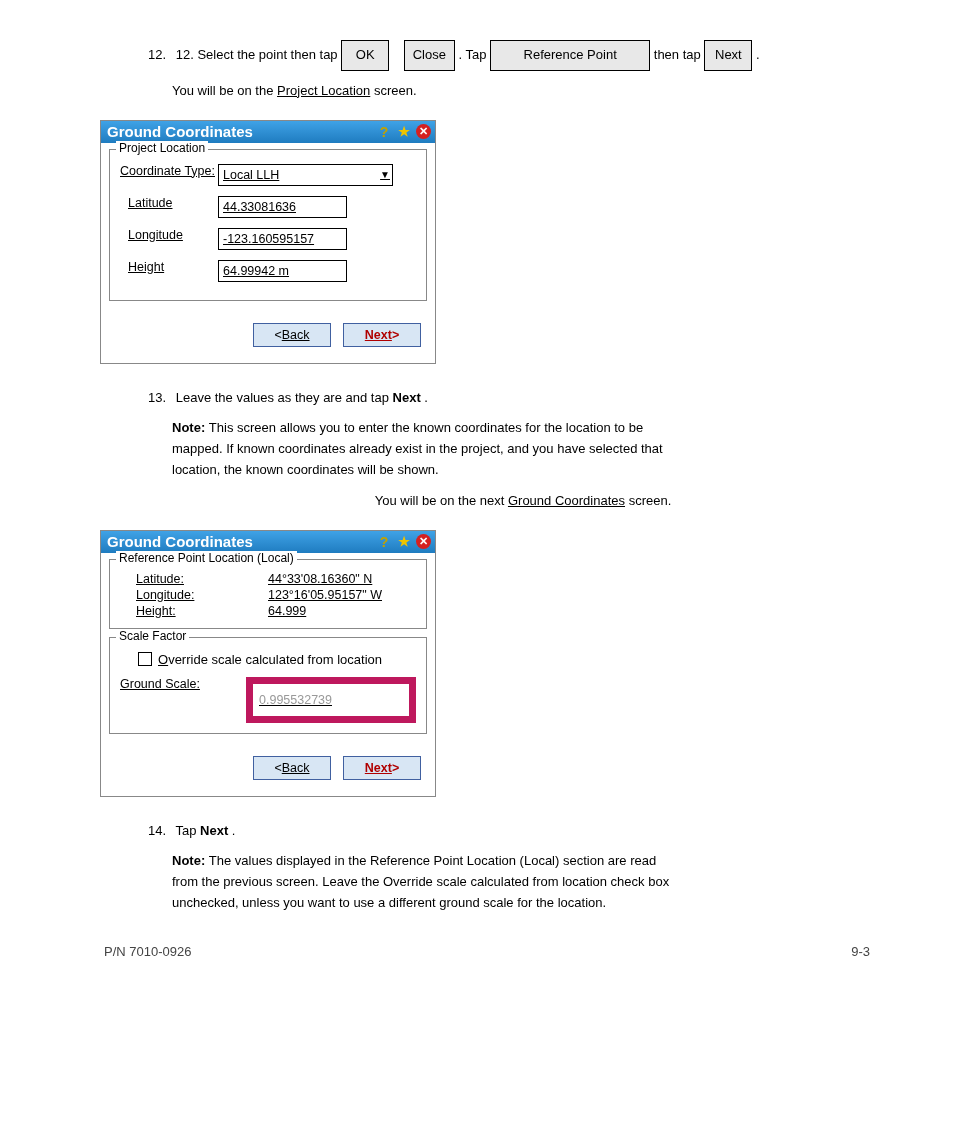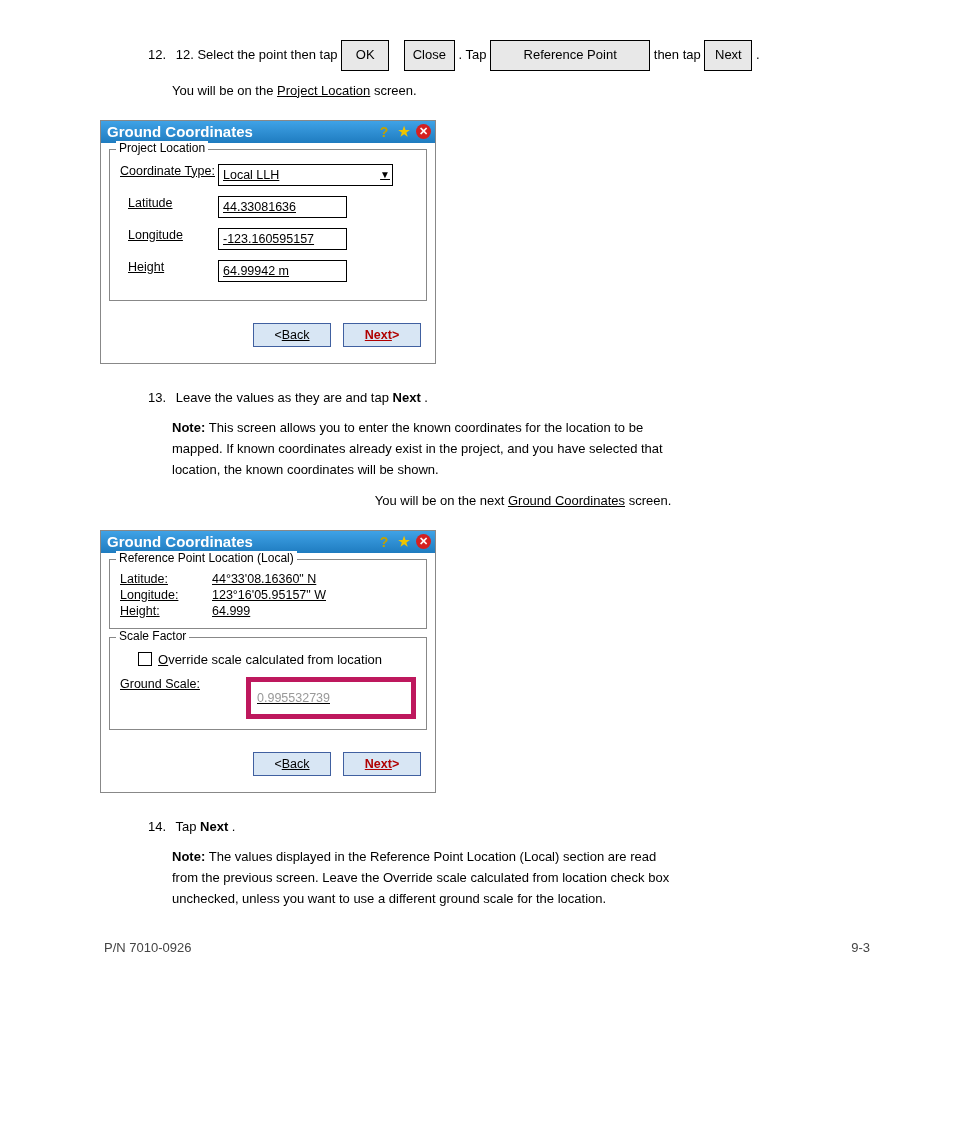--- a/index.html
+++ b/index.html
@@ -100,21 +100,21 @@
     font-size: 12.5px;
   }
   .field-row .textin {
     border: 1px solid #000;
     width: 129px;
     height: 22px;
     padding: 2px 4px;
     font-size: 12.5px;
     background: #fff;
   }
-  .field-row.tight { margin: 2px 0; }
+  .field-row.tight { margin: 2px 16px; gap: 40px; }
   .field-row .label2 { flex: 0 0 92px; font-size: 12.5px; }
   .field-row .val { font-size: 12.5px; }
 
   .select {
     border: 1px solid #000;
     width: 175px;
     height: 22px;
     display: flex;
     align-items: center;
     justify-content: space-between;
@@ -148,21 +148,21 @@
     align-items: center;
     margin: 4px 0 10px 18px;
   }
   .chkbox {
     width: 14px; height: 14px;
     border: 1px solid #000;
     margin-right: 6px;
     flex-shrink: 0;
   }
   .disabled-input {
-    border: 5px solid #be185d;
+    border: 7px solid #be185d;
     color: #999;
     background: #fff;
     width: 170px;
     height: 22px;
     padding: 16px 6px;
     font-size: 12.5px;
   }
 
   .step-num { margin-right: 6px; }
   .indent1 { margin-left: 48px; }

